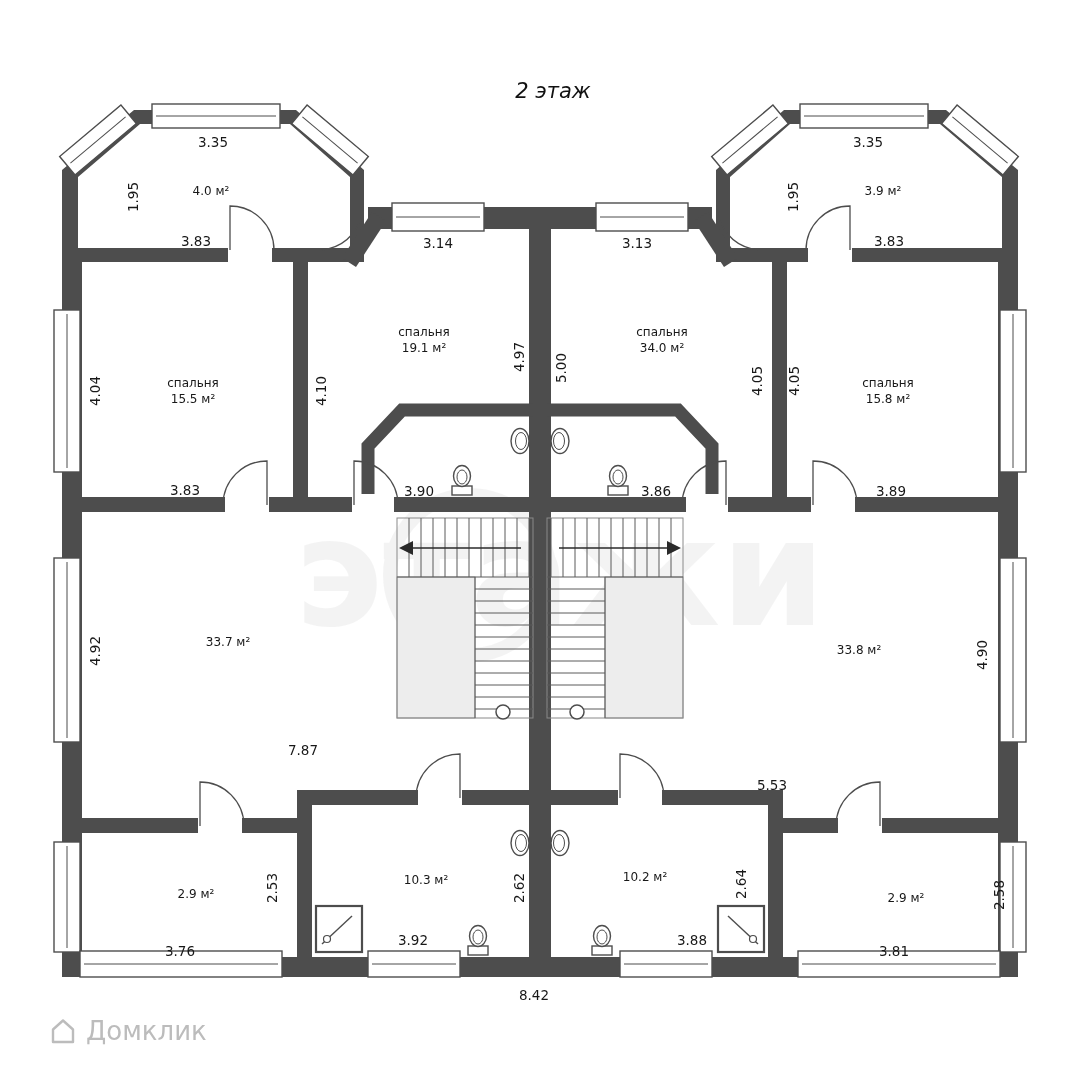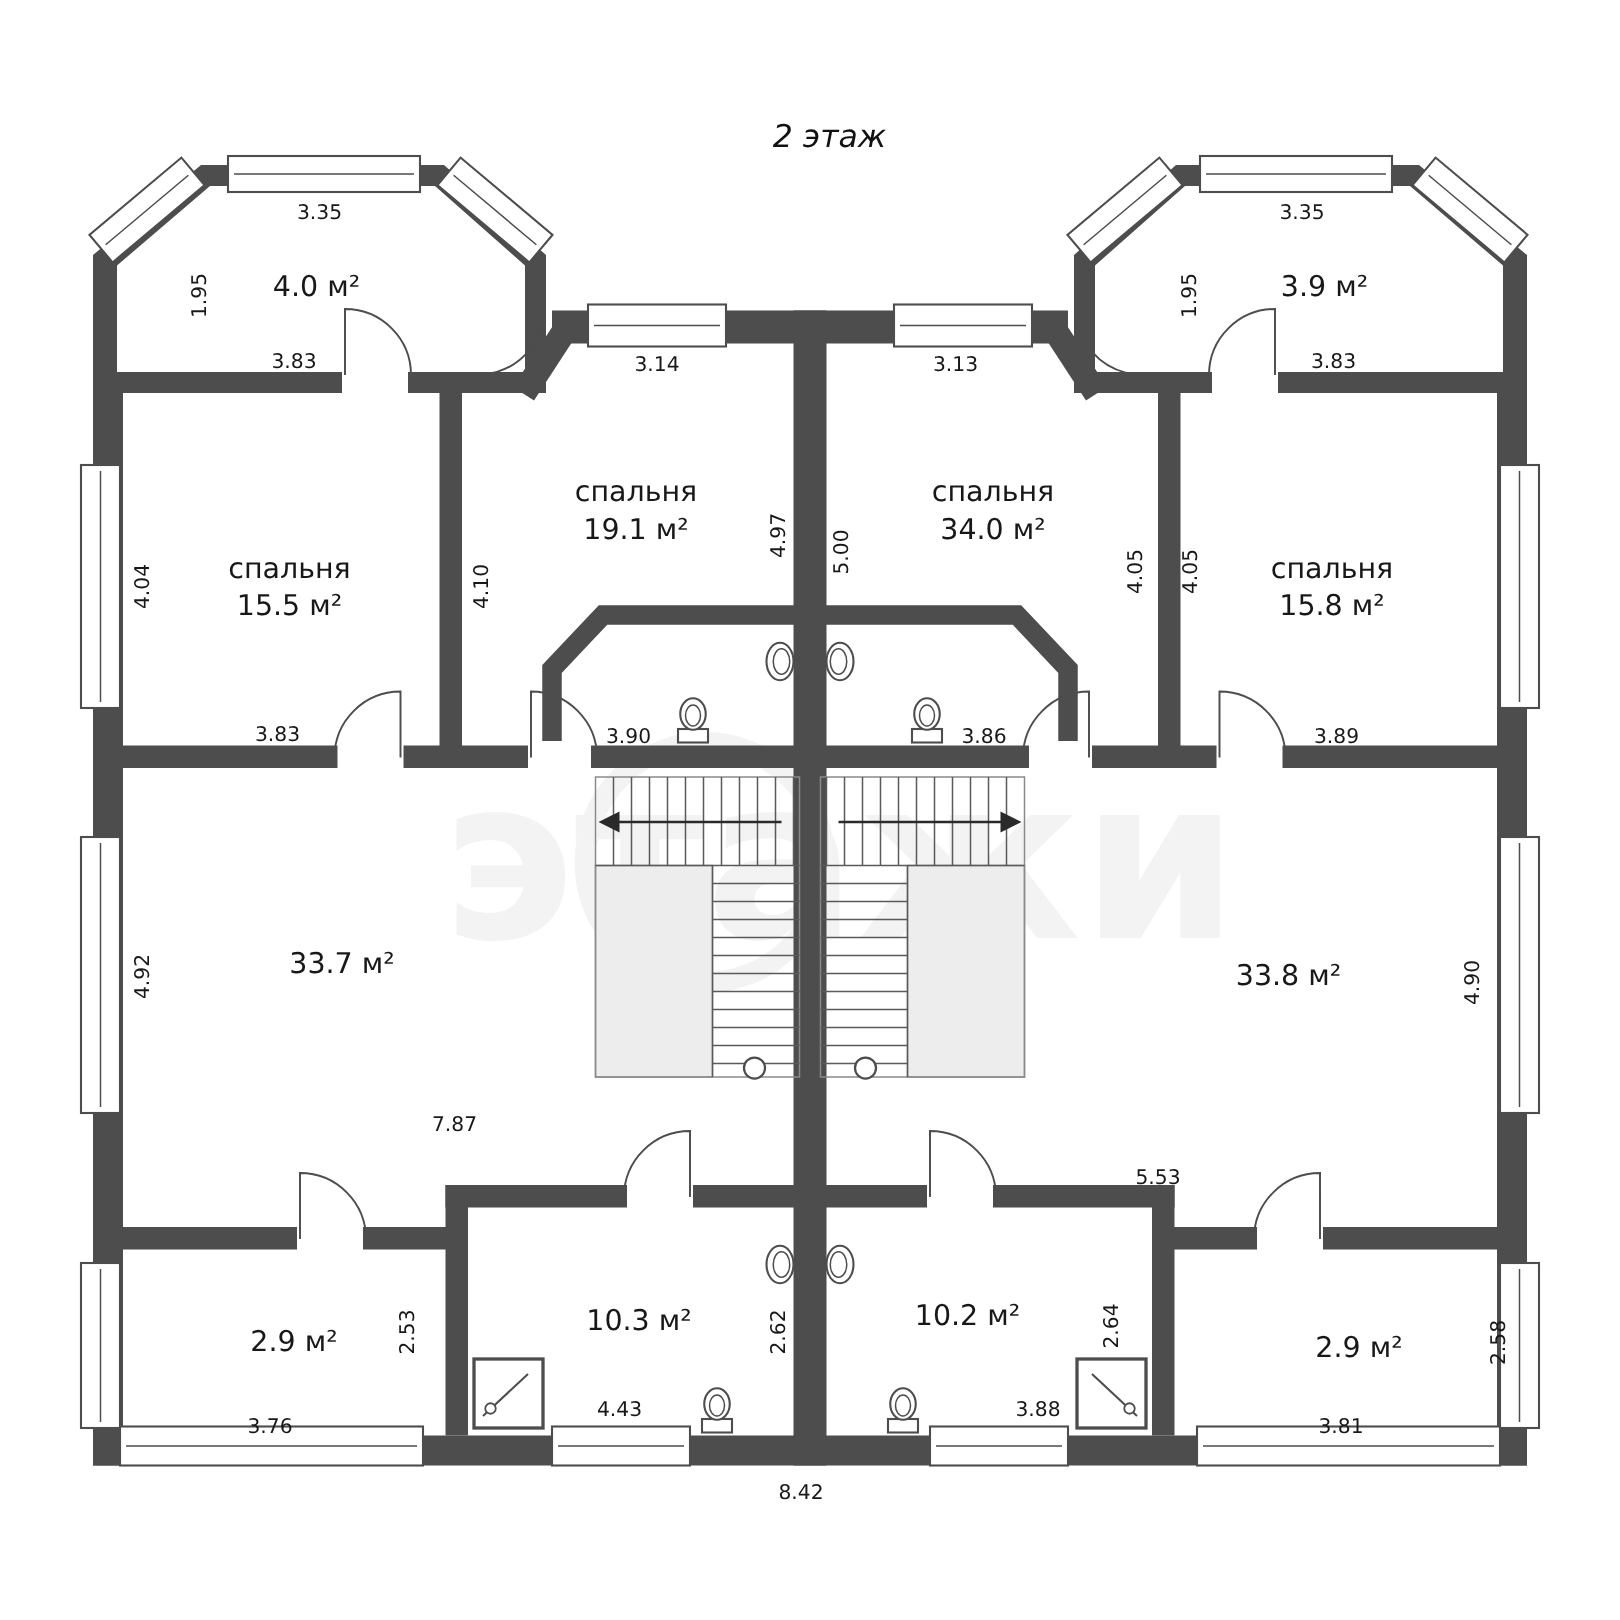--- a/index.html
+++ b/index.html
@@ -2,21 +2,21 @@
 <html><head>
 <meta charset="utf-8">
 <style>
   html,body{margin:0;padding:0;background:#fff;}
   .stage{position:relative;width:1080px;height:1080px;background:#fff;
          font-family:"DejaVu Sans",sans-serif;overflow:hidden;}
   .stage svg{position:absolute;left:0;top:0;}
   .lbl{position:absolute;transform:translate(-50%,-50%);font-size:13.5px;
        color:#181818;white-space:nowrap;}
   .lbl.v{transform:translate(-50%,-50%) rotate(-90deg);}
-  .room{position:absolute;transform:translate(-50%,-50%);font-size:19px;
+  .room{position:absolute;transform:translate(-50%,-50%);font-size:12px;
         color:#181818;text-align:center;line-height:1.3;white-space:nowrap;}
   .title{position:absolute;transform:translate(-50%,-50%);font-size:21px;color:#111;font-style:italic;}
   .brand{position:absolute;left:48px;top:1016px;display:flex;align-items:center;
          gap:8px;color:#bcbcbc;font-size:26px;}
   .brand svg{position:static;}
 </style>
 </head>
 <body>
 
 <div class="stage">
@@ -274,34 +274,40 @@
 <div class="lbl" style="left:637px;top:243px">3.13</div>
 <div class="lbl" style="left:868px;top:142px">3.35</div>
 <div class="lbl" style="left:889px;top:241px">3.83</div>
 <div class="lbl" style="left:185px;top:490px">3.83</div>
 <div class="lbl" style="left:419px;top:491px">3.90</div>
 <div class="lbl" style="left:656px;top:491px">3.86</div>
 <div class="lbl" style="left:891px;top:491px">3.89</div>
 <div class="lbl" style="left:303px;top:750px">7.87</div>
 <div class="lbl" style="left:772px;top:785px">5.53</div>
 <div class="lbl" style="left:180px;top:951px">3.76</div>
-<div class="lbl" style="left:413px;top:940px">4.43</div>
+<div class="lbl" style="left:413px;top:940px">3.92</div>
 <div class="lbl" style="left:692px;top:940px">3.88</div>
 <div class="lbl" style="left:894px;top:951px">3.81</div>
 <div class="lbl" style="left:534px;top:995px">8.42</div>
 
 <div class="lbl v" style="left:133px;top:197px">1.95</div>
 <div class="lbl v" style="left:793px;top:197px">1.95</div>
 <div class="lbl v" style="left:519px;top:357px">4.97</div>
 <div class="lbl v" style="left:561px;top:368px">5.00</div>
 <div class="lbl v" style="left:321px;top:391px">4.10</div>
 <div class="lbl v" style="left:757px;top:381px">4.05</div>
 <div class="lbl v" style="left:794px;top:381px">4.05</div>
 <div class="lbl v" style="left:95px;top:391px">4.04</div>
 <div class="lbl v" style="left:95px;top:651px">4.92</div>
 <div class="lbl v" style="left:982px;top:655px">4.90</div>
 <div class="lbl v" style="left:272px;top:888px">2.53</div>
 <div class="lbl v" style="left:519px;top:888px">2.62</div>
 <div class="lbl v" style="left:741px;top:884px">2.64</div>
 <div class="lbl v" style="left:999px;top:895px">2.58</div>
 
+<div class="brand">
+  <svg width="30" height="30" viewBox="0 0 30 30">
+    <path d="M5 26V13.5L15 4.5l10 9V26H5Z" fill="none" stroke="#bcbcbc" stroke-width="2.4" stroke-linejoin="round"></path>
+  </svg>
+  <span>Домклик</span>
+</div>
 
 </div>
 
 </body></html>

